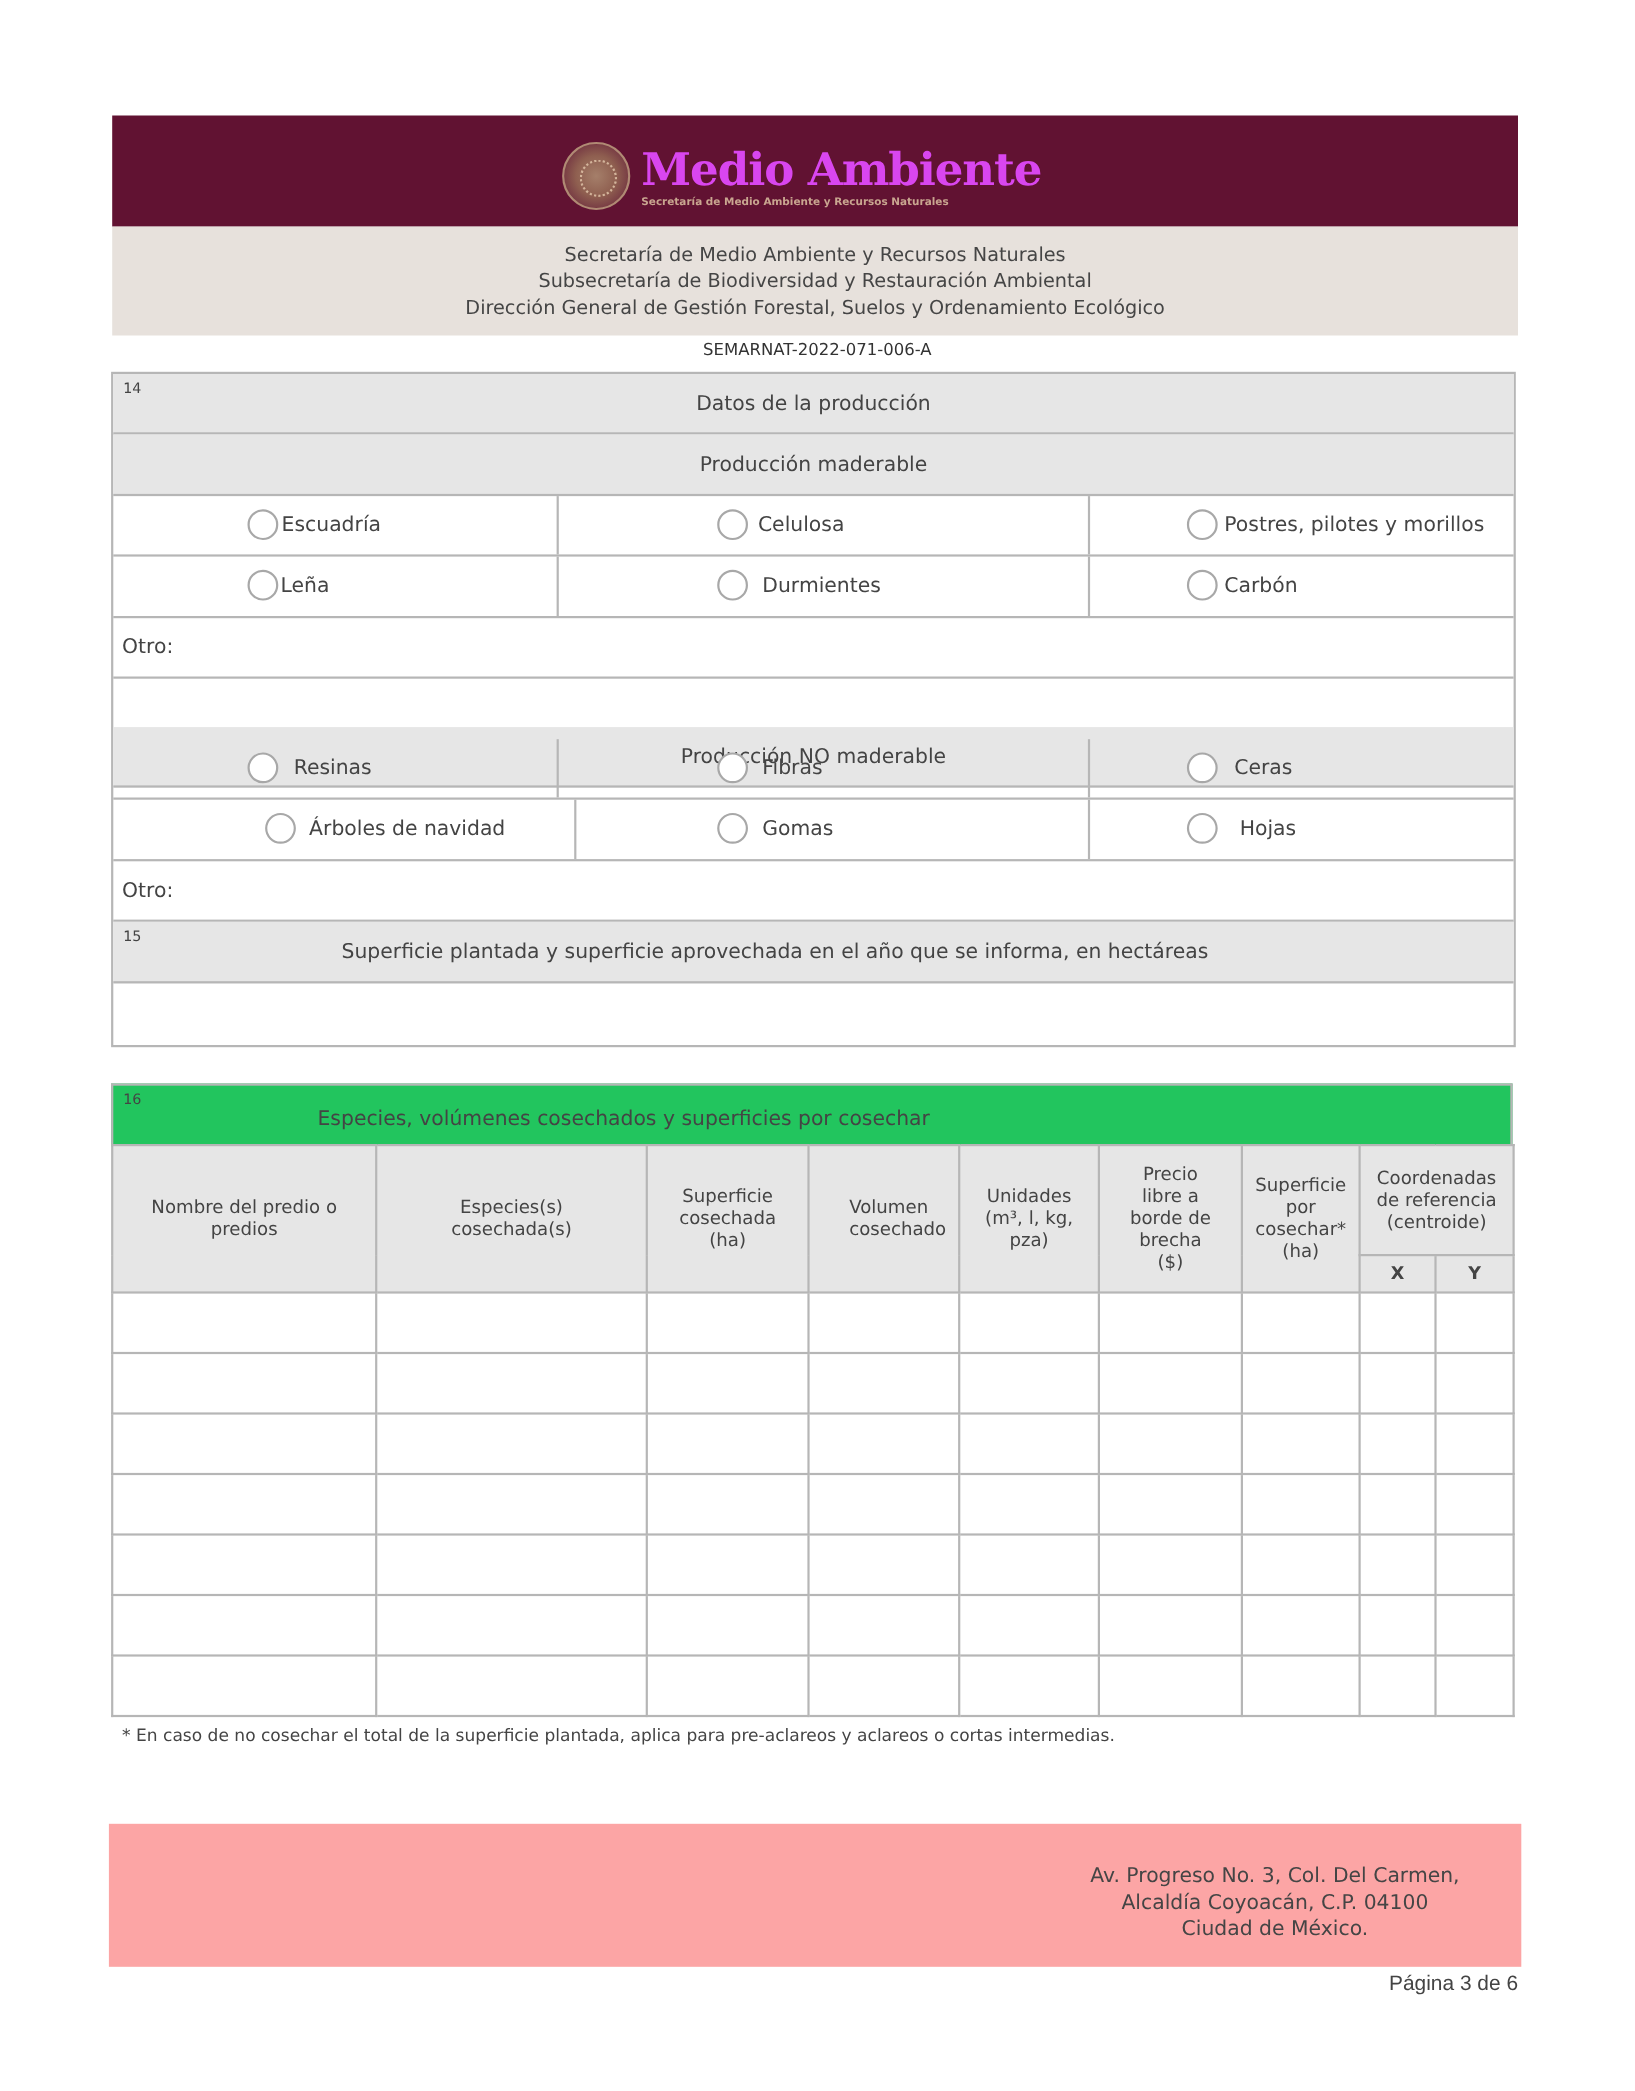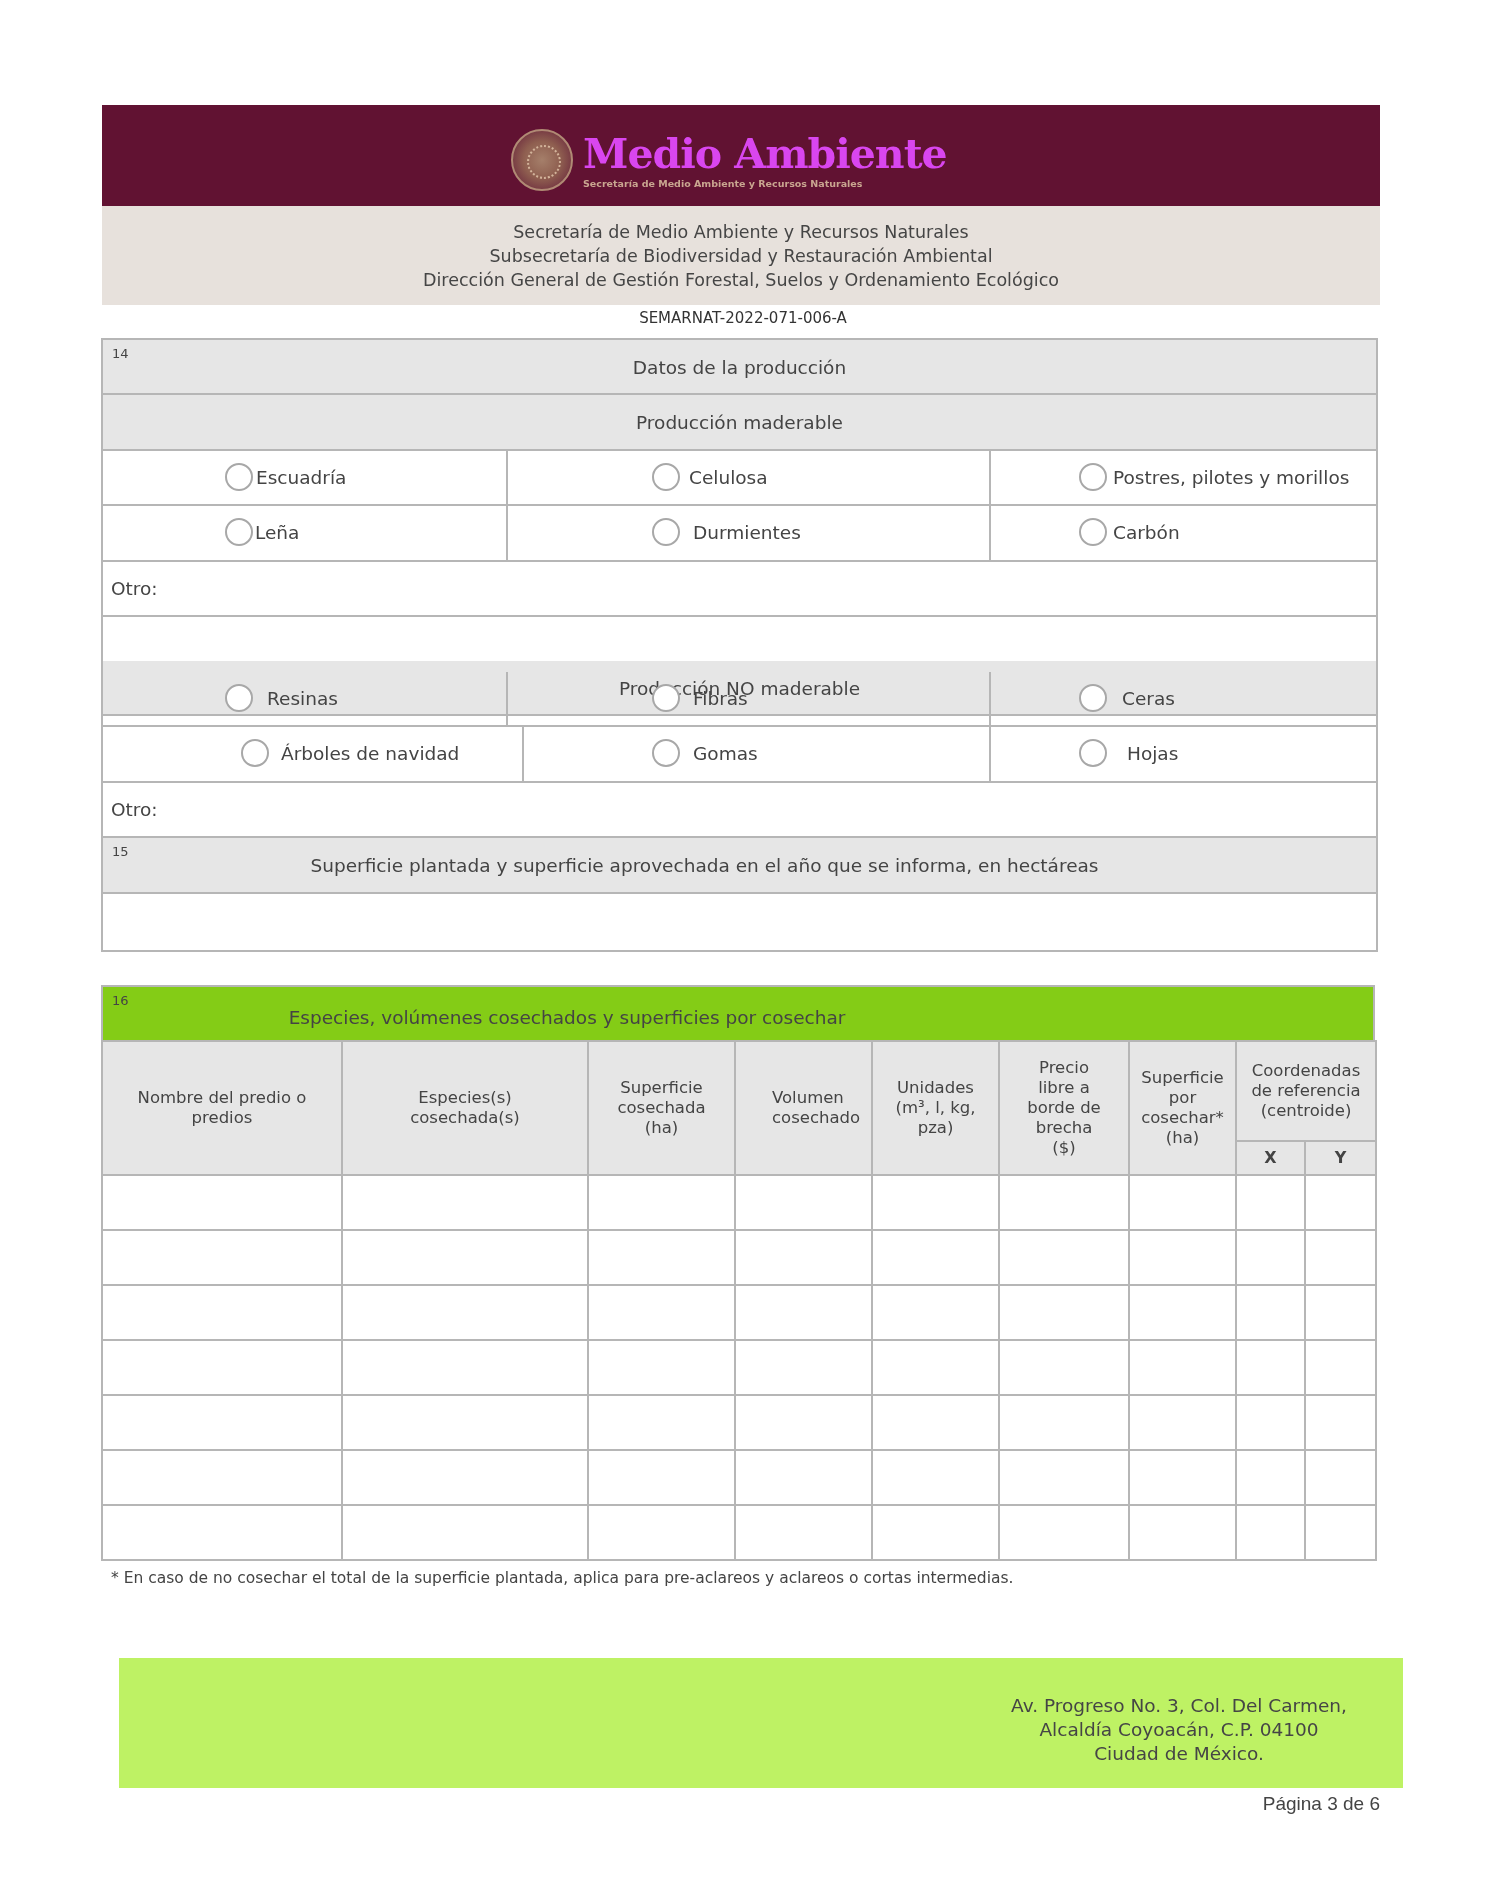--- a/index.html
+++ b/index.html
@@ -31,21 +31,21 @@
   .radio { width: 28px; height: 28px; border-radius: 50%; border: 2px solid #a8a8a8; box-sizing: border-box; background: #fff; flex: none; }
   .opt-label { font-size: 18.5px; color: #444; white-space: nowrap; }
 
   table.grid { position: absolute; border-collapse: collapse; table-layout: fixed; }
   table.grid td, table.grid th { border: 2px solid #b6b6b6; padding: 0; box-sizing: border-box; }
   table.grid th { background: #e6e6e6; font-weight: normal; font-size: 16.5px; color: #444; line-height: 20px; text-align: center; vertical-align: middle; }
   table.grid th.xy { font-weight: bold; font-size: 16px; }
   table.grid td { height: 55px; background: #fff; }
 
   .footnote { position: absolute; left: 111px; top: 1569px; font-size: 15.5px; color: #444; }
-  .footer { position: absolute; left: 99px; top: 1658px; width: 1284px; height: 130px; background: #bef264; margin-left: 20px; }
+  .footer { position: absolute; left: 99px; top: 1658px; width: 1284px; height: 130px; background: #fca5a5; }
   .address { position: absolute; left: 848px; width: 424px; top: 36px; text-align: center; font-size: 18.5px; line-height: 24px; color: #454545; }
   .page-num { position: absolute; right: 106px; top: 1793px; font-family: "Liberation Sans", sans-serif; font-size: 19px; color: #444; }
 </style>
 </head>
 <body>
 
 <div class="banner">
   <div class="logo">
     <div class="seal"></div>
     <div class="logo-text">
@@ -162,21 +162,21 @@
   <div class="row" style="top:443px; height:55px;">
     <span class="otro">Otro:</span>
   </div>
   <div class="row grey" style="top:498px; height:56px;">
     <span class="sec-num">15</span>
     <span class="row-title" style="top:17px; right:70px;">Superficie plantada y superficie aprovechada en el año que se informa, en hectáreas</span>
   </div>
   <div class="row last" style="top:554px; height:56px;"></div>
 </div>
 
-<div class="box" style="left:101px; top:985px; width:1274px; height:57px; background:#84cc16; border-bottom:none;">
+<div class="box" style="left:101px; top:985px; width:1274px; height:57px; background:#22c55e; border-bottom:none;">
   <span class="sec-num">16</span>
   <span class="row-title" style="top:20px; right:342px;">Especies, volúmenes cosechados y superficies por cosechar</span>
 </div>
 <table class="grid" style="left:101px; top:1040px; width:1274px;">
   <colgroup>
     <col style="width:240px">
       <col style="width:246px">
       <col style="width:147px">
       <col style="width:137px">
       <col style="width:127px">

